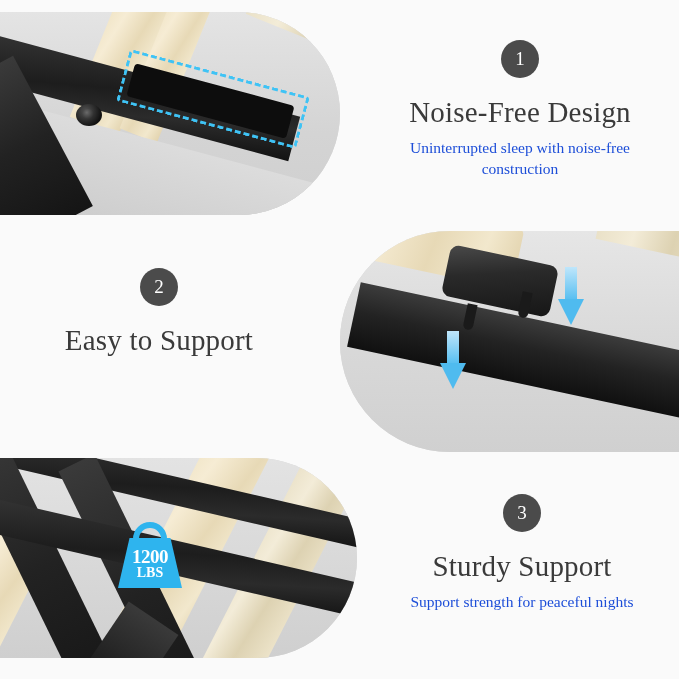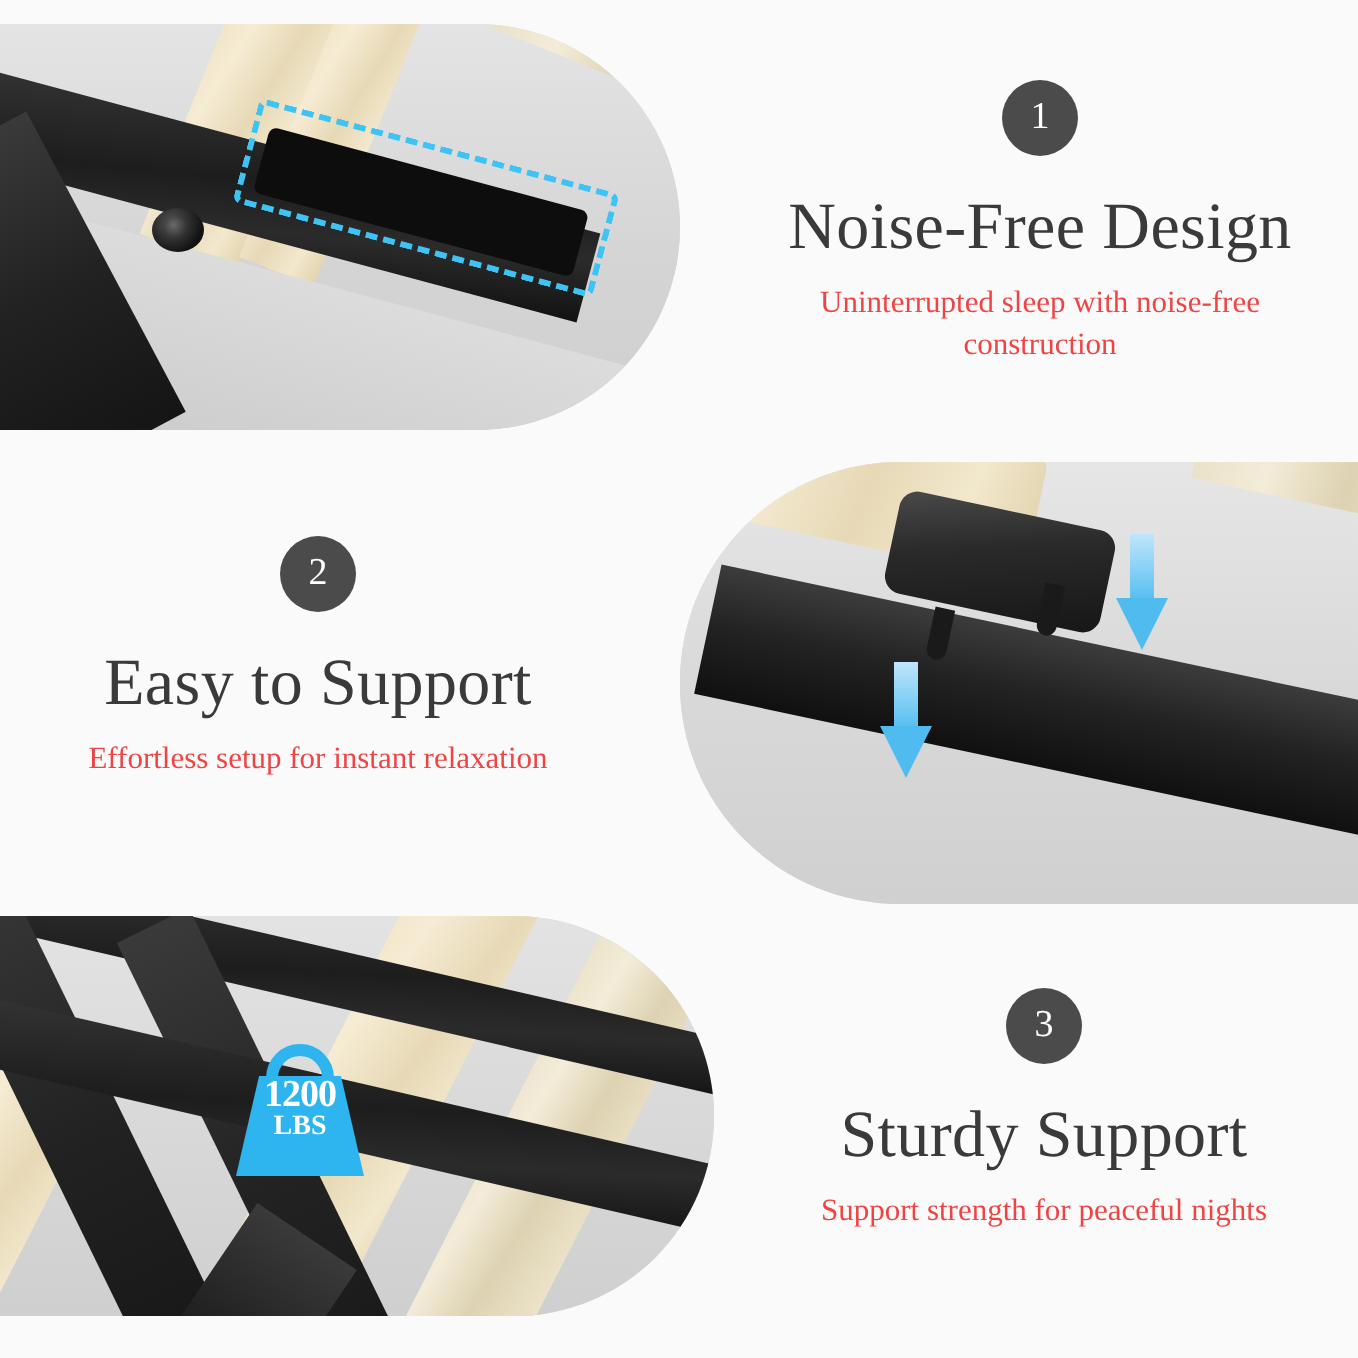--- a/index.html
+++ b/index.html
@@ -91,32 +91,32 @@
   .p3 .bolt2{left:182px;top:82px;width:18px;height:18px;border-radius:50%;
             background:radial-gradient(circle at 38% 32%,#555,#0d0d0d);}
 
   
   .weight{position:absolute;left:118px;top:522px;width:64px;height:66px;}
   .weight .ring{position:absolute;left:50%;top:0;transform:translateX(-50%);
             width:22px;height:22px;border-radius:50%;border:6px solid #2eb4ee;background:transparent;}
   .weight .body{position:absolute;left:0;top:16px;width:64px;height:50px;
             background:#2eb4ee;
             clip-path:polygon(18% 0%,82% 0%,100% 100%,0% 100%);
-            display:flex;flex-direction:column;align-items:center;
+            display:flex;flex-direction:column;align-items:center;justify-content:center;
             color:#fff;font-weight:bold;line-height:1.0;}
   .weight .l1{font-size:19px;letter-spacing:-.5px;}
   .weight .l2{font-size:14px;letter-spacing:0px;font-family:Liberation Serif, serif;}
 
   
   .txt{position:absolute;text-align:center;}
   .badge{width:38px;height:38px;border-radius:50%;background:#4b4b4b;
          color:#fff;font-size:19px;line-height:38px;margin:0 auto 18px;
          text-align:center;}
-  .title{font-size:33px;color:#3a3a3a;margin:0 0 8px;font-weight:normal;letter-spacing:.2px;}
-  .sub{font-size:15.5px;color:#ef4444;line-height:1.38;margin:0;}
+  .title{font-size:29px;color:#3a3a3a;margin:0 0 8px;font-weight:normal;letter-spacing:.2px;}
+  .sub{font-size:15.5px;color:#1d4ed8;line-height:1.38;margin:0;}
 
   .t1{left:370px;top:40px;width:300px;}
   .t2{left:8px;top:268px;width:302px;}
   .t3{left:372px;top:494px;width:300px;}
 </style>
 </head>
 <body>
 
 <div class="stage">
 
@@ -137,21 +137,20 @@
 
   <div class="txt t1">
     <div class="badge">1</div>
     <h2 class="title">Noise-Free Design</h2>
     <p class="sub">Uninterrupted sleep with noise-free construction</p>
   </div>
 
   <div class="txt t2">
     <div class="badge">2</div>
     <h2 class="title">Easy to Support</h2>
-    <p class="sub">Effortless setup for instant relaxation</p>
   </div>
 
   <div class="panel p2">
     <div class="ph">
       <div class="bg"></div>
       <div class="bar wood slatL"></div>
       <div class="bar wood2 slatR"></div>
       <div class="bar rail"></div>
       <div class="bar cap"></div>
       <div class="bar pin1"></div>

